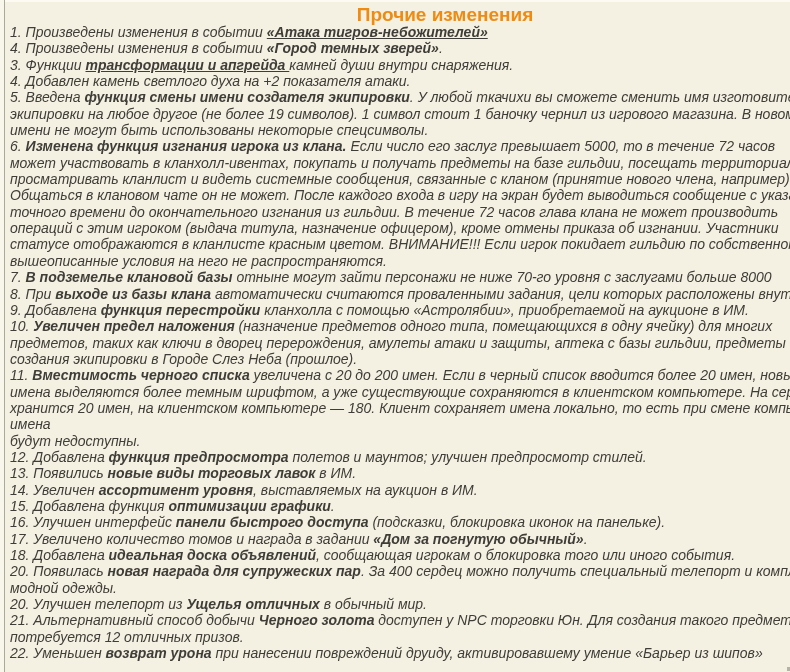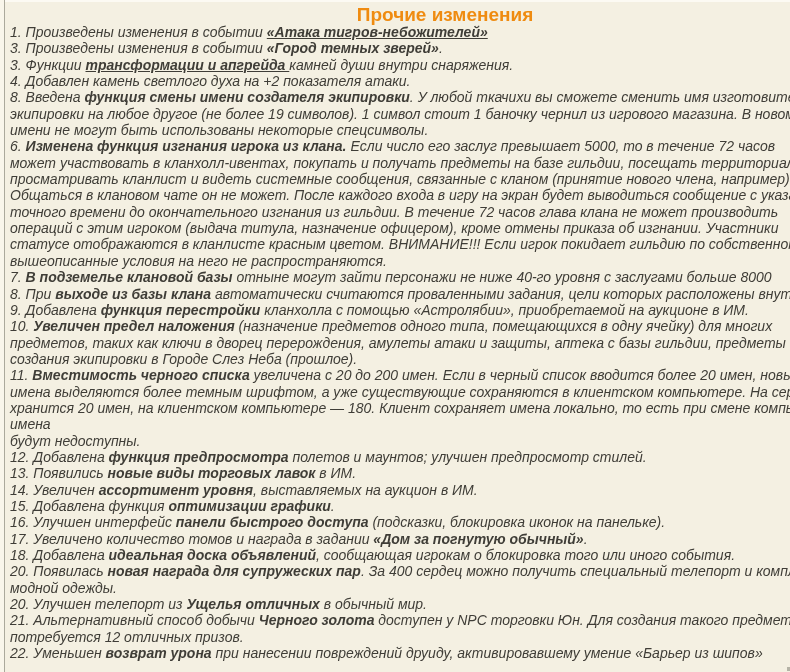--- a/index.html
+++ b/index.html
@@ -36,35 +36,35 @@
 </head>
 <body>
 
 <div class="page">
   <div class="top-line"></div>
   <div class="left-lighter"></div>
   <div class="left-line"></div>
   <div class="title">Прочие изменения</div>
   <div class="list" id="list">
       <div class="line"><span>1. Произведены изменения в событии </span><b class="u">«Атака тигров-небожителей»</b></div>
-      <div class="line"><span>3. Произведены изменения в событии </span><b>«Город темных зверей»</b><span>.</span></div>
+      <div class="line"><span>4. Произведены изменения в событии </span><b>«Город темных зверей»</b><span>.</span></div>
       <div class="line"><span>3. Функции </span><b class="u">трансформации и апгрейда </b><span>камней души внутри снаряжения.</span></div>
       <div class="line"><span>4. Добавлен камень светлого духа на +2 показателя атаки.</span></div>
-      <div class="line"><span>8. Введена </span><b>функция смены имени создателя экипировки</b><span>. У любой ткачихи вы сможете сменить имя изготовителя</span></div>
+      <div class="line"><span>5. Введена </span><b>функция смены имени создателя экипировки</b><span>. У любой ткачихи вы сможете сменить имя изготовителя</span></div>
       <div class="line"><span>экипировки на любое другое (не более 19 символов). 1 символ стоит 1 баночку чернил из игрового магазина. В новом</span></div>
       <div class="line"><span>имени не могут быть использованы некоторые спецсимволы.</span></div>
       <div class="line"><span>6. </span><b>Изменена функция изгнания игрока из клана.</b><span> Если число его заслуг превышает 5000, то в течение 72 часов</span></div>
       <div class="line"><span>может участвовать в кланхолл-ивентах, покупать и получать предметы на базе гильдии, посещать территориальные</span></div>
       <div class="line"><span>просматривать кланлист и видеть системные сообщения, связанные с кланом (принятие нового члена, например).</span></div>
       <div class="line"><span>Общаться в клановом чате он не может. После каждого входа в игру на экран будет выводиться сообщение с указанием</span></div>
       <div class="line"><span>точного времени до окончательного изгнания из гильдии. В течение 72 часов глава клана не может производить</span></div>
       <div class="line"><span>операций с этим игроком (выдача титула, назначение офицером), кроме отмены приказа об изгнании. Участники</span></div>
       <div class="line"><span>статусе отображаются в кланлисте красным цветом. ВНИМАНИЕ!!! Если игрок покидает гильдию по собственному</span></div>
       <div class="line"><span>вышеописанные условия на него не распространяются.</span></div>
-      <div class="line"><span>7. </span><b>В подземелье клановой базы</b><span> отныне могут зайти персонажи не ниже 40-го уровня с заслугами больше 8000</span></div>
+      <div class="line"><span>7. </span><b>В подземелье клановой базы</b><span> отныне могут зайти персонажи не ниже 70-го уровня с заслугами больше 8000</span></div>
       <div class="line"><span>8. При </span><b>выходе из базы клана</b><span> автоматически считаются проваленными задания, цели которых расположены внутри</span></div>
       <div class="line"><span>9. Добавлена </span><b>функция перестройки</b><span> кланхолла с помощью «Астролябии», приобретаемой на аукционе в ИМ.</span></div>
       <div class="line"><span>10. </span><b>Увеличен предел наложения</b><span> (назначение предметов одного типа, помещающихся в одну ячейку) для многих</span></div>
       <div class="line"><span>предметов, таких как ключи в дворец перерождения, амулеты атаки и защиты, аптека с базы гильдии, предметы</span></div>
       <div class="line"><span>создания экипировки в Городе Слез Неба (прошлое).</span></div>
       <div class="line"><span>11. </span><b>Вместимость черного списка</b><span> увеличена с 20 до 200 имен. Если в черный список вводится более 20 имен, новые</span></div>
       <div class="line"><span>имена выделяются более темным шрифтом, а уже существующие сохраняются в клиентском компьютере. На сервере</span></div>
       <div class="line"><span>хранится 20 имен, на клиентском компьютере — 180. Клиент сохраняет имена локально, то есть при смене компьютера</span></div>
       <div class="line"><span>имена</span></div>
       <div class="line"><span>будут недоступны.</span></div>

